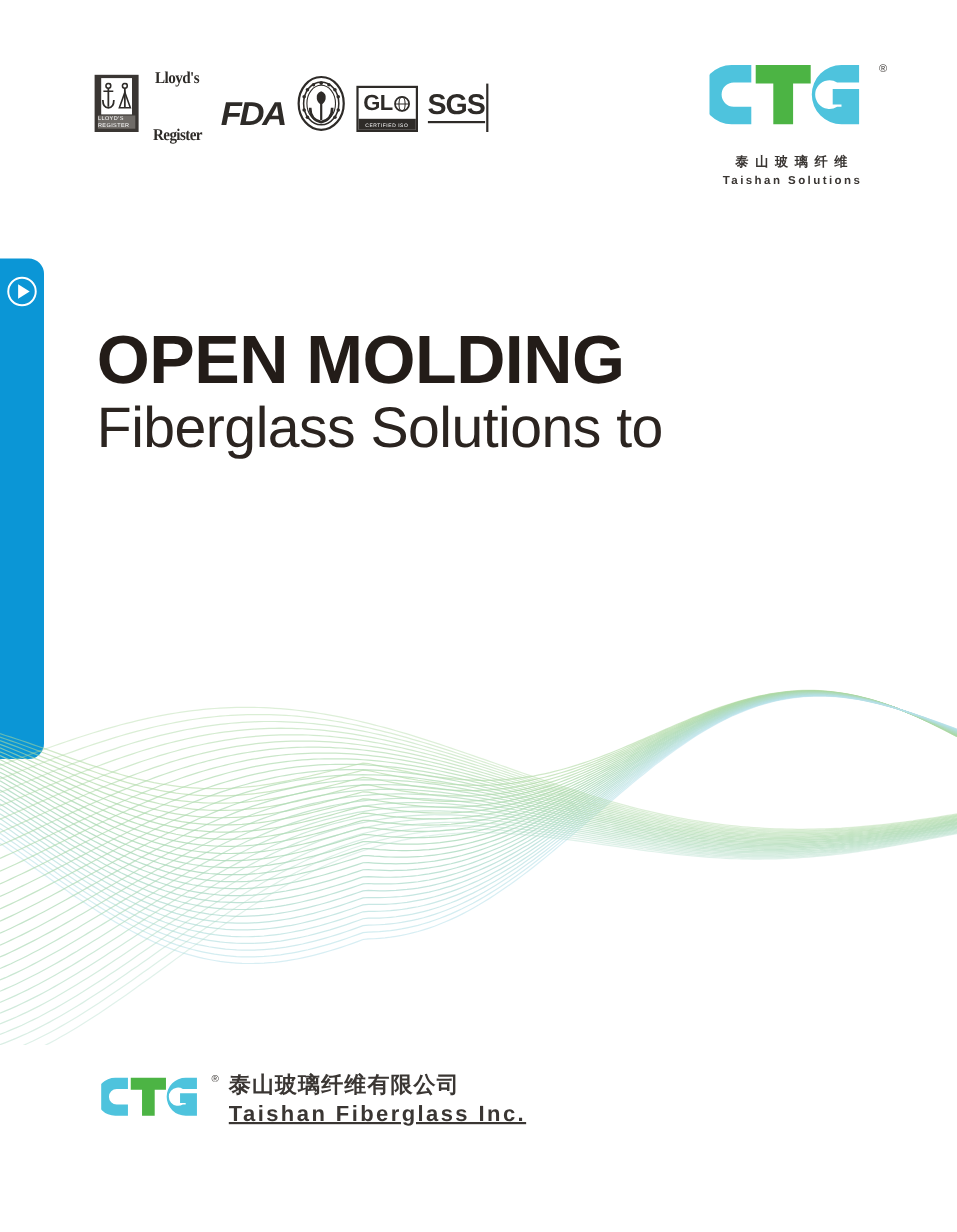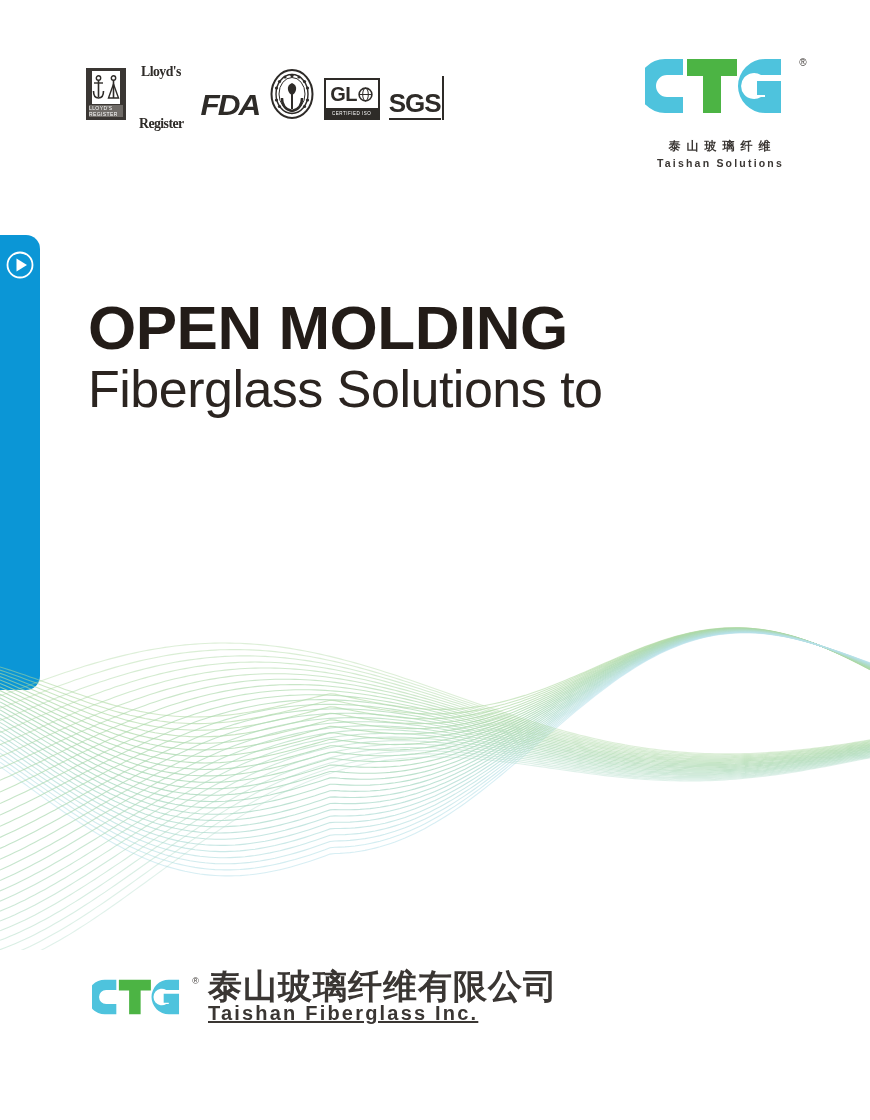--- a/index.html
+++ b/index.html
@@ -114,21 +114,21 @@
     background: #2e2b28;
     color: #ffffff;
     font-size: 4.5px;
     letter-spacing: .5px;
     display: flex; align-items: center; justify-content: center;
   }
 
   
   .cert-sgs {
     height: 46px;
-    display: flex; flex-direction: column; justify-content: flex-end;
+    display: flex; flex-direction: column; justify-content: center;
     position: relative;
     padding-right: 3px;
   }
   .cert-sgs .sgs-word {
     font-family: "Liberation Sans", sans-serif;
     font-weight: bold;
     font-size: 26px;
     letter-spacing: -1px;
     color: #2e2b28;
     line-height: 26px;
@@ -234,21 +234,21 @@
     top: 972px;
     display: flex;
     align-items: flex-start;
   }
   #footer-logo .ctg-mark { margin-top: 4px; }
   #footer-logo .ctg-reg { right: -11px; top: 0px; font-size: 9px; }
   #footer-text { margin-left: 20px; }
   #footer-cn {
     font-family: "DejaVu Sans", sans-serif;
     font-weight: bold;
-    font-size: 34px;
+    font-size: 20px;
     letter-spacing: 1px;
     color: #3a3633;
     line-height: 28px;
   }
   #footer-en {
     font-family: "Liberation Sans", sans-serif;
     font-weight: bold;
     font-size: 20px;
     letter-spacing: 2.2px;
     color: #3a3633;

